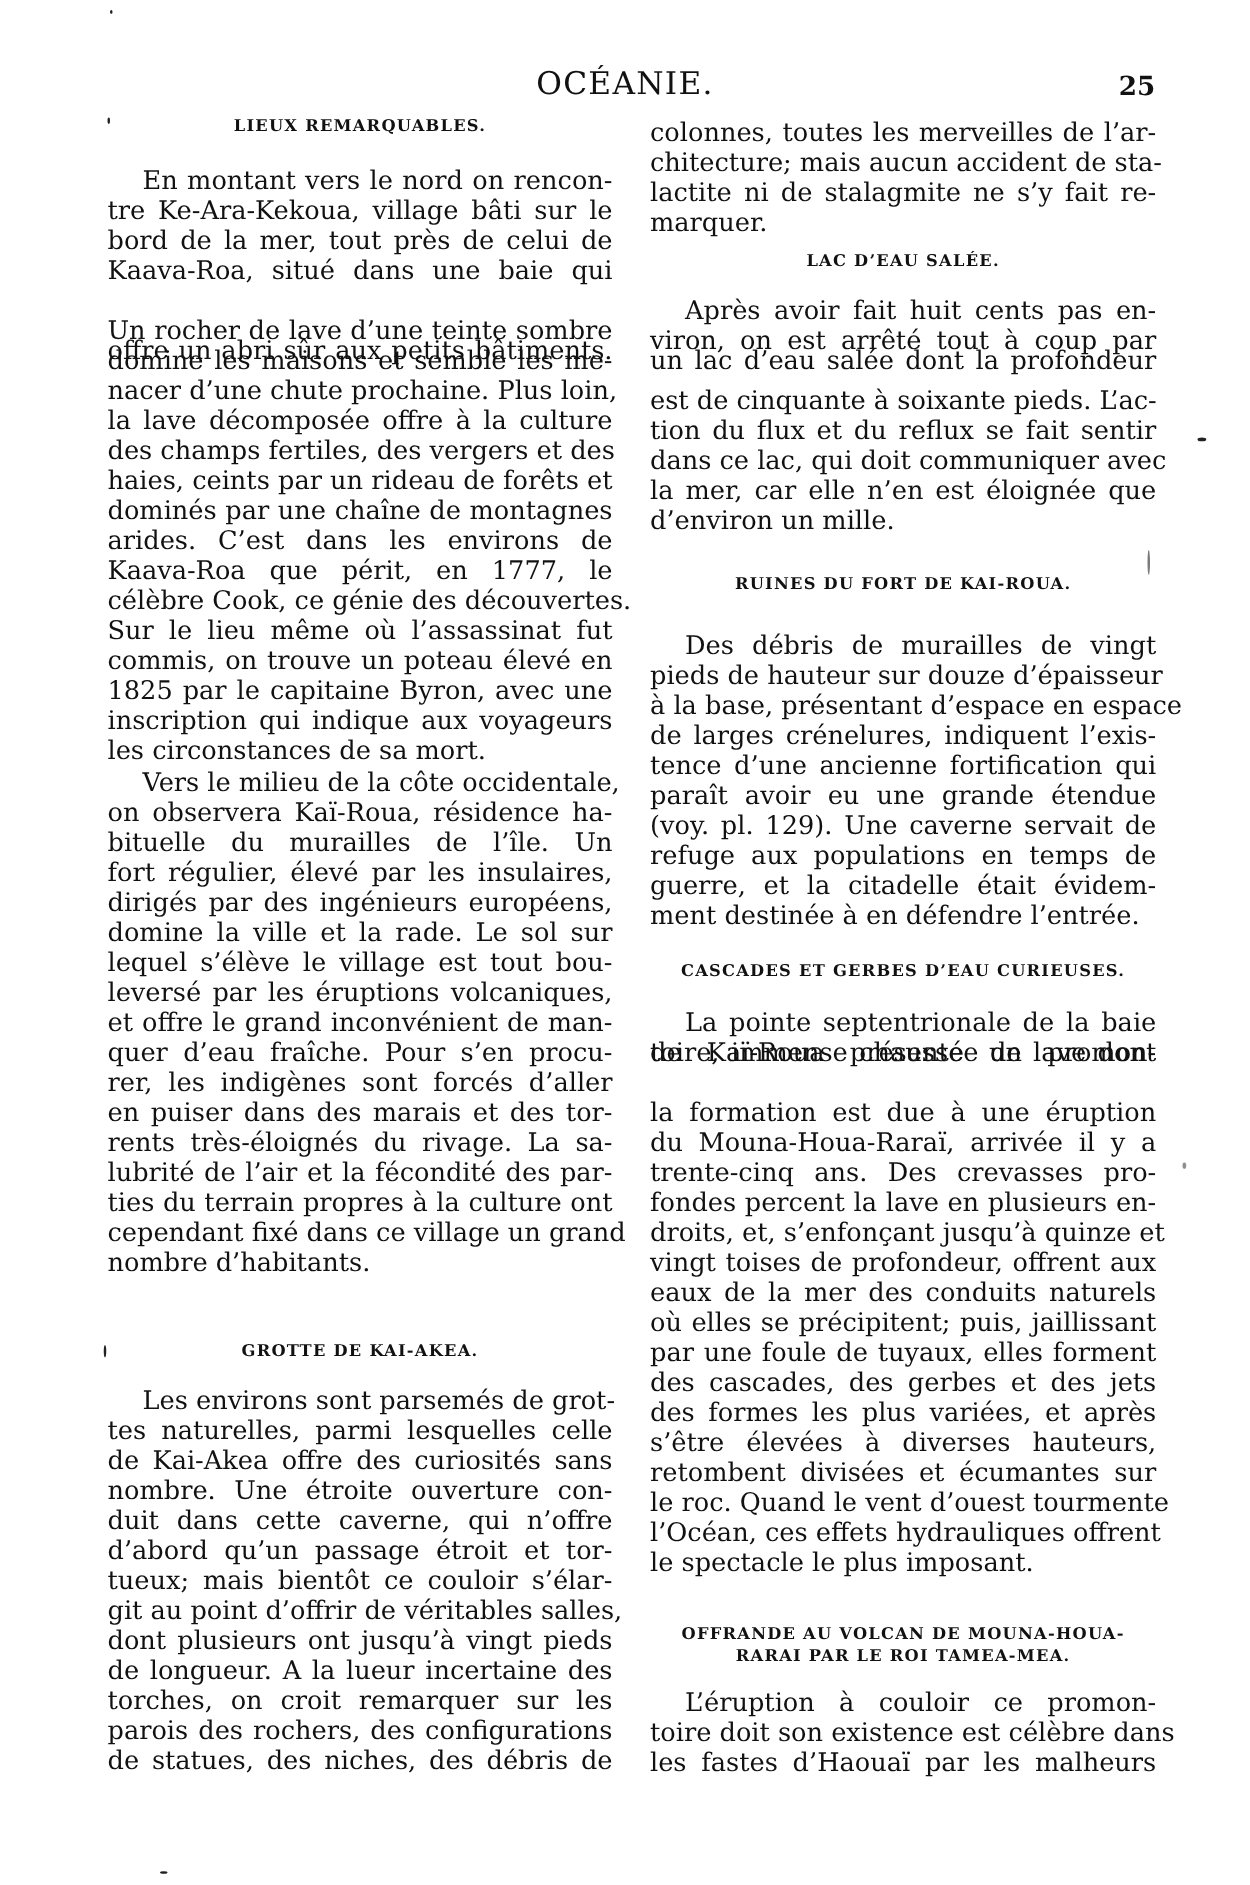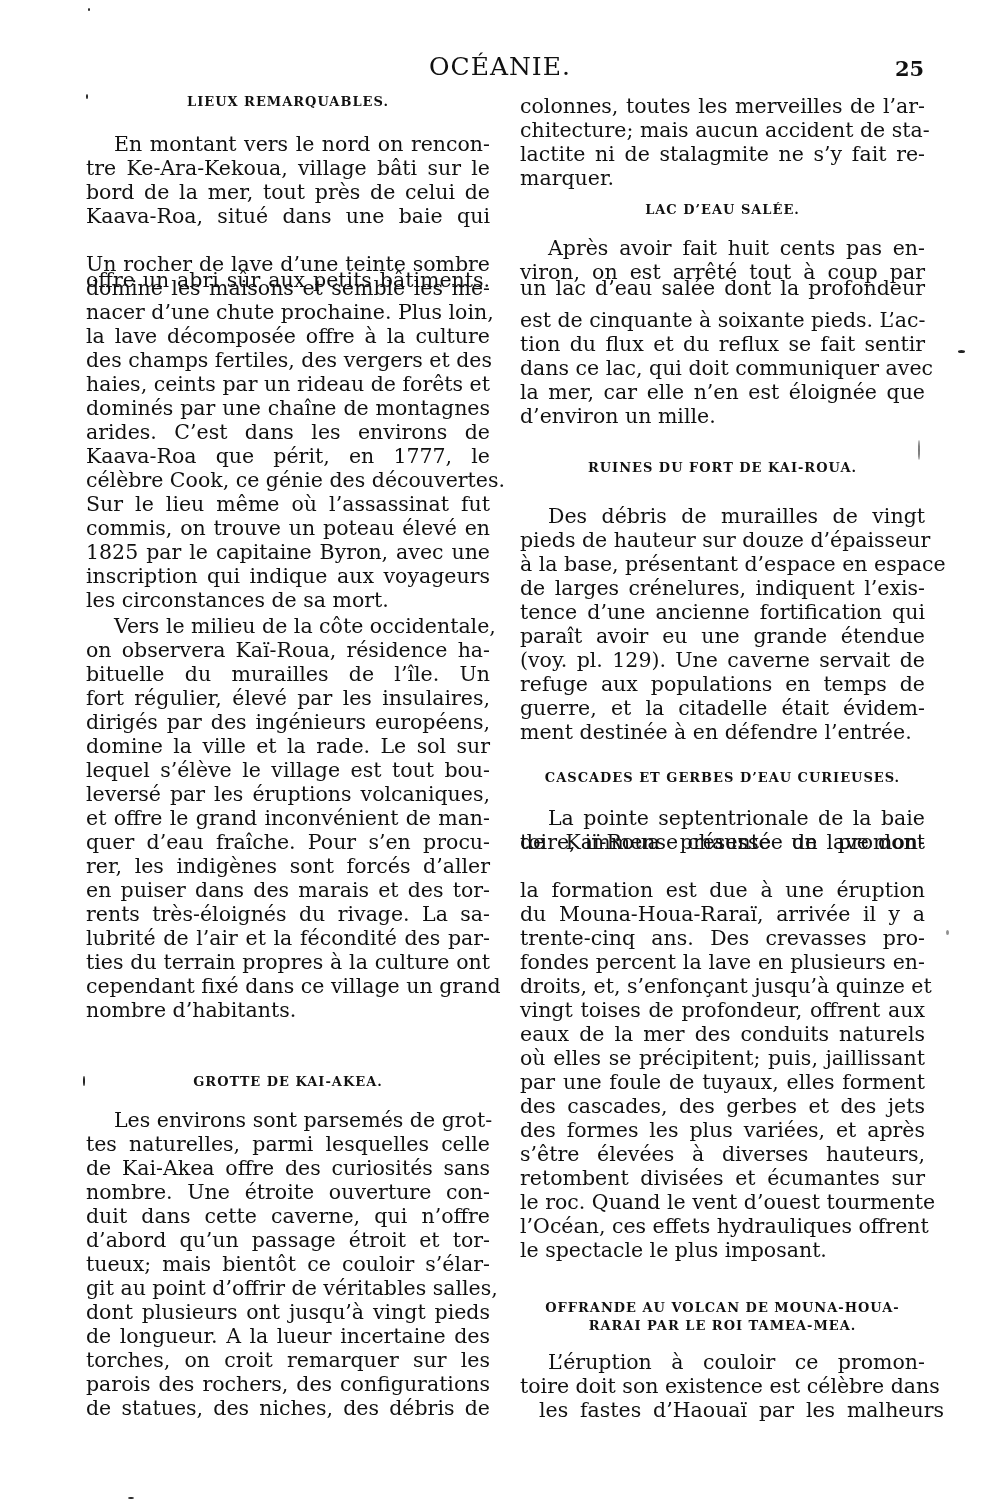--- a/index.html
+++ b/index.html
@@ -152,21 +152,21 @@
       <div class="line" style="top:1214px;width:405px;">l’Océan, ces effets hydrauliques offrent</div>
       <div class="line last" style="top:1238px;width:405px;">le spectacle le plus imposant.</div>
     </div>
 
     <div class="heading" style="top:1300px;">OFFRANDE AU VOLCAN DE MOUNA-HOUA-</div>
     <div class="heading" style="top:1318px;">RARAI PAR LE ROI TAMEA-MEA.</div>
 
     <div>
       <div class="line indent" style="top:1350px;width:405px;">L’éruption à couloir ce promon-</div>
       <div class="line" style="top:1374px;width:405px;">toire doit son existence est célèbre dans</div>
-      <div class="line" style="top:1398px;width:405px;margin-left:19px;">les fastes d’Haouaï par les malheurs</div>
+      <div class="line" style="top:1398px;width:405px;">les fastes d’Haouaï par les malheurs</div>
     </div>
   </div>
 
   <div class="speck" style="left:88px;top:8px;width:2px;height:3px;"></div>
   <div class="speck" style="left:86px;top:94px;width:2px;height:5px;"></div>
   <div class="speck" style="left:958px;top:350px;width:7px;height:3px;"></div>
   <div class="speck" style="left:918px;top:440px;width:2px;height:20px;opacity:0.6;"></div>
   <div class="speck" style="left:83px;top:1076px;width:2px;height:10px;"></div>
   <div class="speck" style="left:946px;top:930px;width:3px;height:5px;opacity:0.5;"></div>
   <div class="speck" style="left:128px;top:1497px;width:6px;height:2px;"></div>

